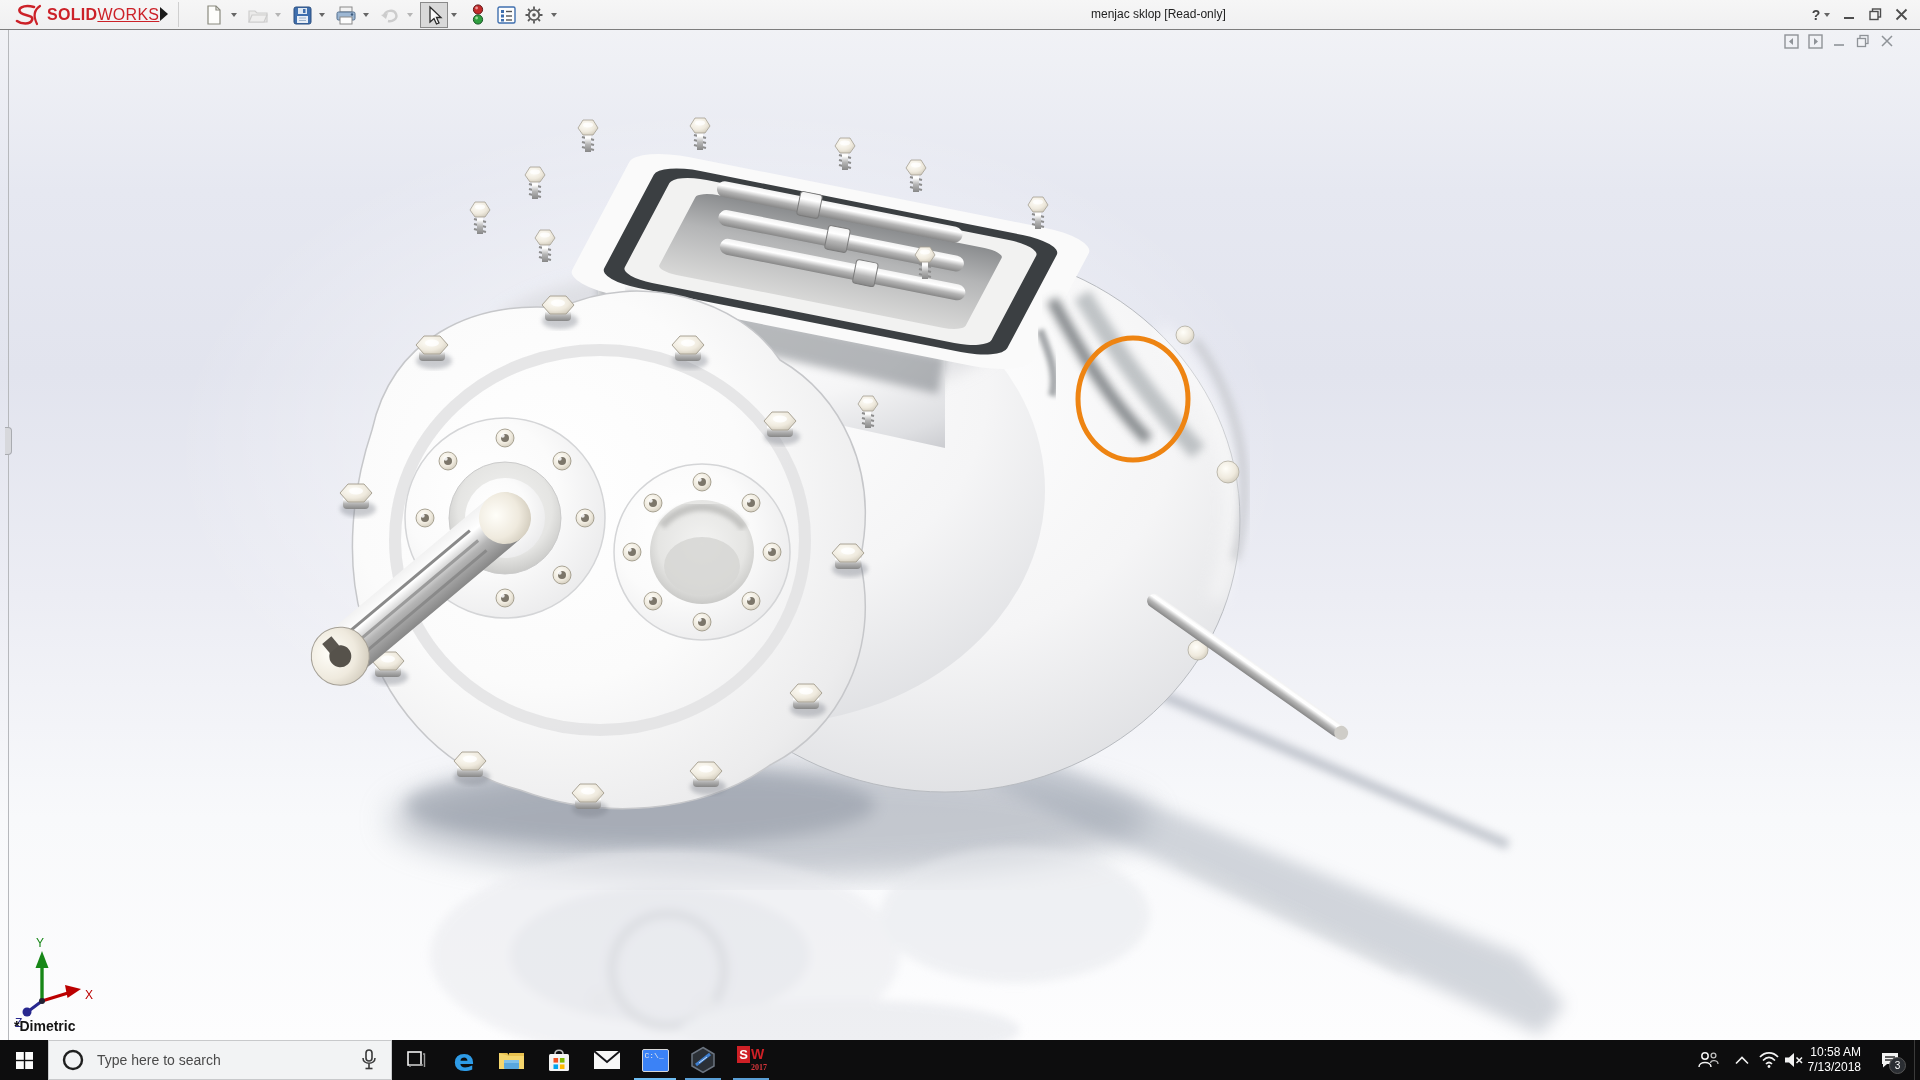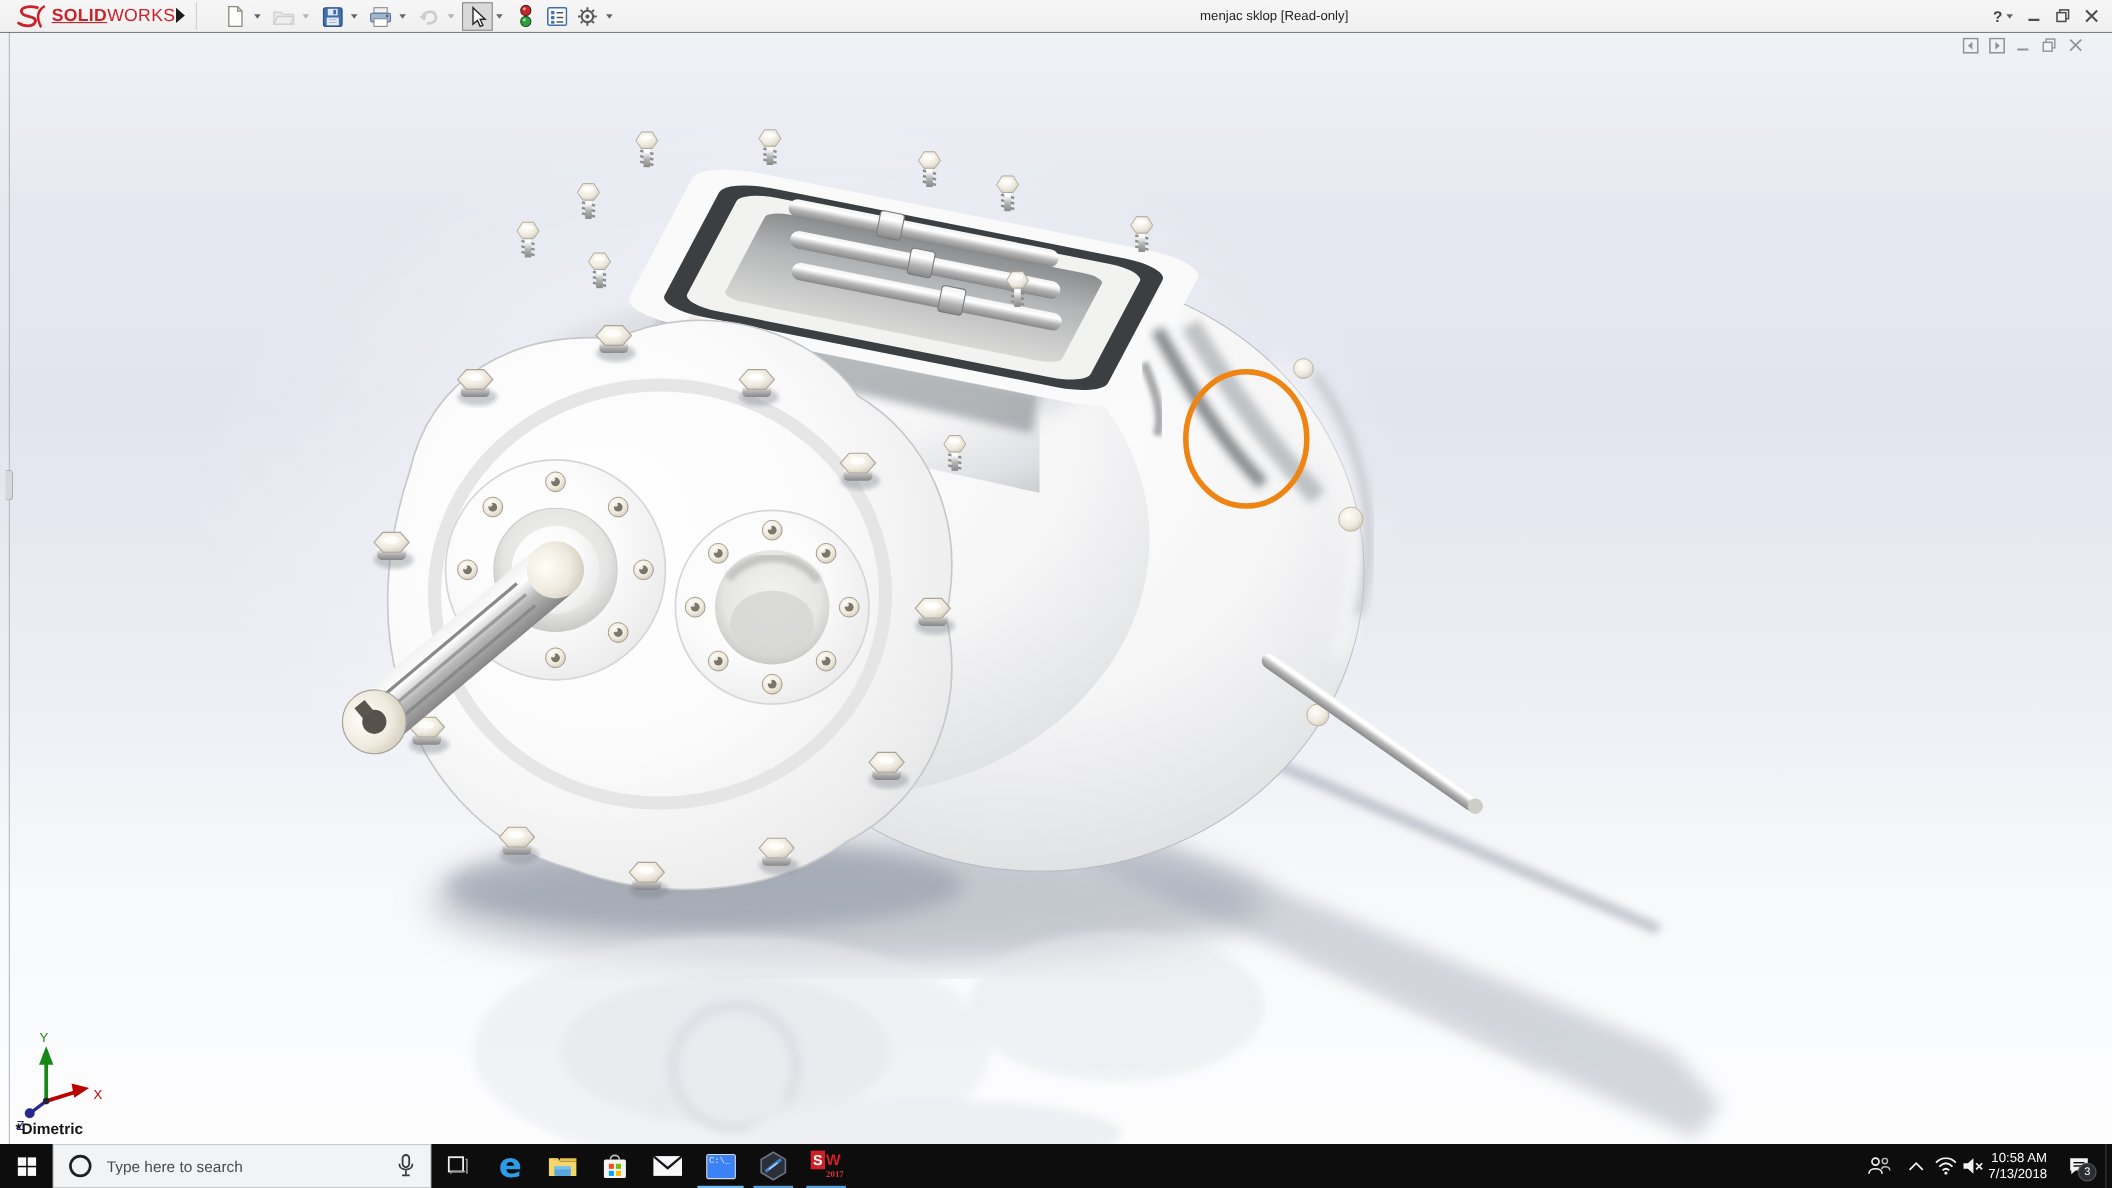--- a/index.html
+++ b/index.html
@@ -5,22 +5,22 @@
   html,body{margin:0;padding:0;width:1920px;height:1080px;overflow:hidden;
     font-family:"Liberation Sans",sans-serif;background:#000;}
   .abs{position:absolute;}
   #screen{position:absolute;left:0;top:0;width:1920px;height:1080px;background:#fff;}
 
   
   #titlebar{left:0;top:0;width:1920px;height:29px;background:linear-gradient(#f6f6f6,#f0f0f1);
     border-bottom:1px solid #7d7d7d;z-index:40;}
   .brand{left:14px;top:3px;height:23px;display:flex;align-items:center;gap:3px;}
   .brand-text{font-size:16px;color:#cc2128;letter-spacing:.3px;}
-  .brand-text b{font-weight:700;text-decoration:underline;}
-  .brand-text span{font-weight:300;}
+  .brand-text b{font-weight:700;}
+  .brand-text span{font-weight:300;text-decoration:underline;}
   .flyout{left:160px;top:7px;width:0;height:0;border-left:8px solid #1b1b1b;
     border-top:7px solid transparent;border-bottom:7px solid transparent;cursor:pointer;}
   .tbsep{left:178px;top:2px;width:1px;height:25px;background:#cfcfcf;}
   .qat{left:200px;top:2px;height:26px;display:flex;align-items:center;}
   .tbtn{width:26px;height:24px;display:flex;align-items:center;justify-content:center;border:1px solid transparent;}
   .tbtn.disabled{opacity:.38;filter:grayscale(.9);}
   .tbtn.active{background:#d9d9d9;border:1px solid #8a8a8a;}
   .drop{width:12px;height:24px;display:flex;align-items:center;justify-content:center;margin-right:4px;}
   .drop i{width:0;height:0;border-top:4px solid #666;border-left:3.5px solid transparent;border-right:3.5px solid transparent;}
   .drop.disabled i{border-top-color:#b5b5b5;}

